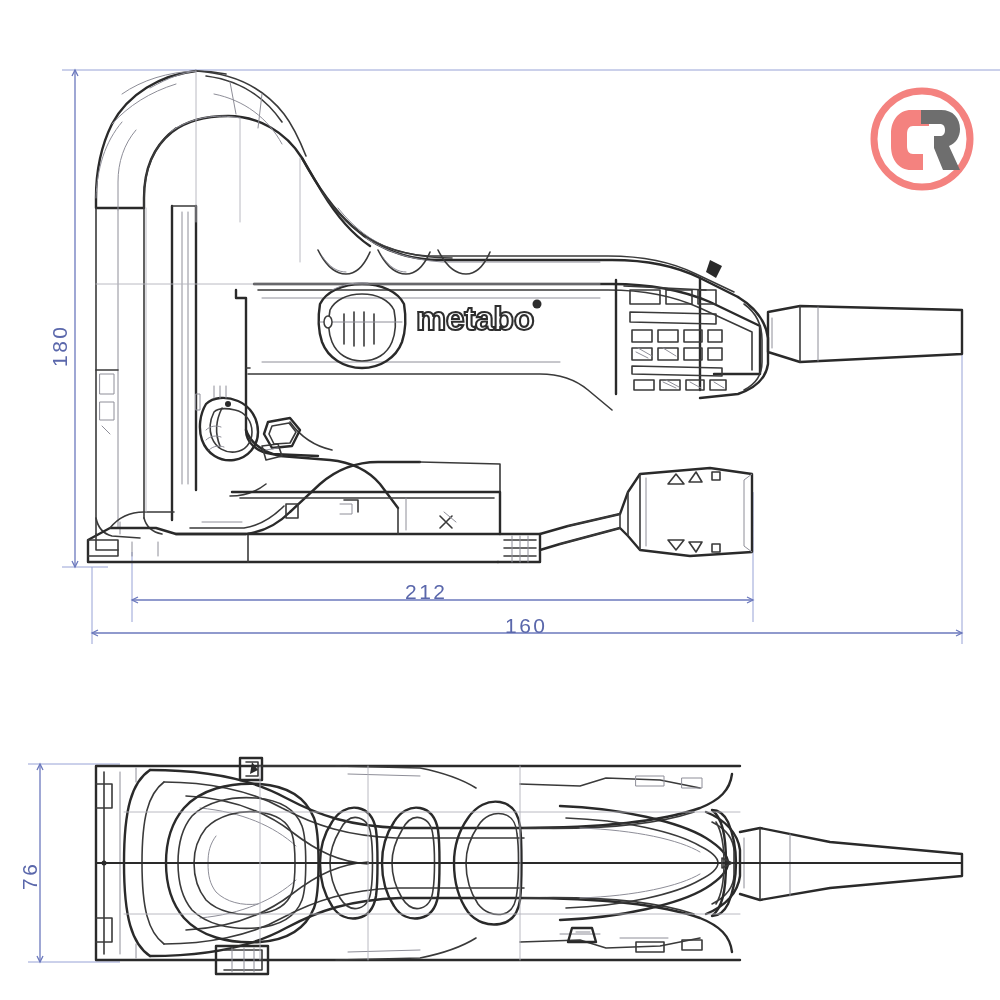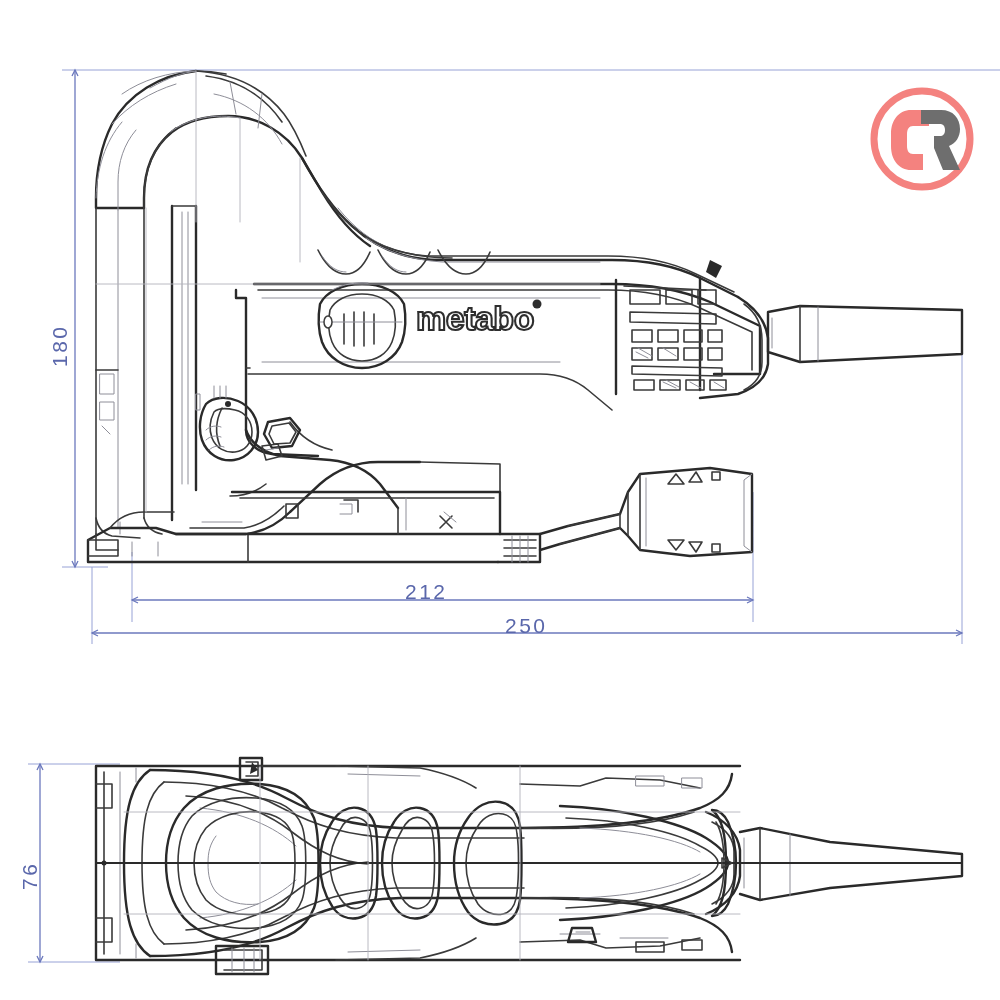--- a/index.html
+++ b/index.html
@@ -466,17 +466,17 @@
     <path d="M54,26 L74,26 C86,26 93,34 93,45 C93,53 89,59 82,62
              L93,86 L76,86 L67,64 L67,52 L73,52 C76,52 78,50 78,46
              C78,42 76,40 73,40 L54,40 Z" fill="#6e6e6e"></path>
   </svg>
 
   
   <div class="dim-text rot90" style="left:48px;top:345px;">180</div>
 
   <div class="dim-text" style="left:405px;top:558px;">212</div>
 
-  <div class="dim-text" style="left:505px;top:592px;">250</div>
+  <div class="dim-text" style="left:505px;top:592px;">160</div>
 
   <div class="dim-text rot90" style="left:18px;top:868px;">76</div>
 
 </div>
 
 </body></html>

